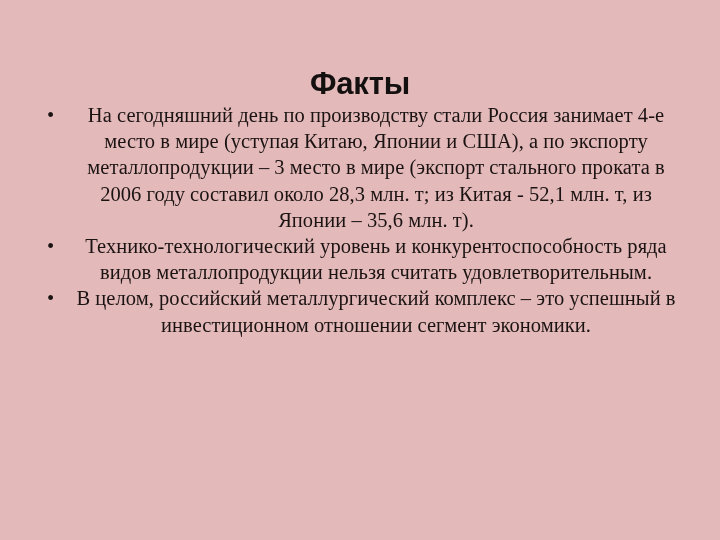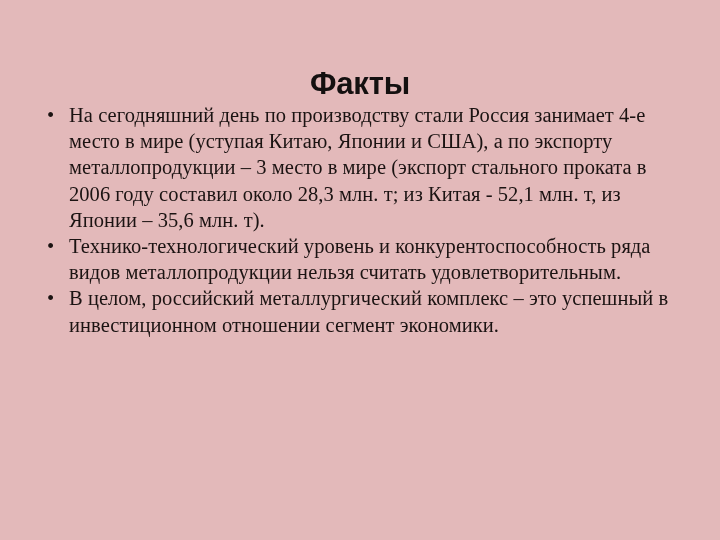--- a/index.html
+++ b/index.html
@@ -67,20 +67,21 @@
     top: 0;
     width: 14px;
     font-size: 20.5px;
     line-height: 26.2px;
     color: #1b1312;
     text-align: left;
   }
 
   .bullet-text {
     display: block;
+    text-align: center;
   }
 </style>
 </head>
 <body>
 
 <div class="slide">
 
   <div class="slide-title">Факты</div>
 
   <ul class="body-list">

